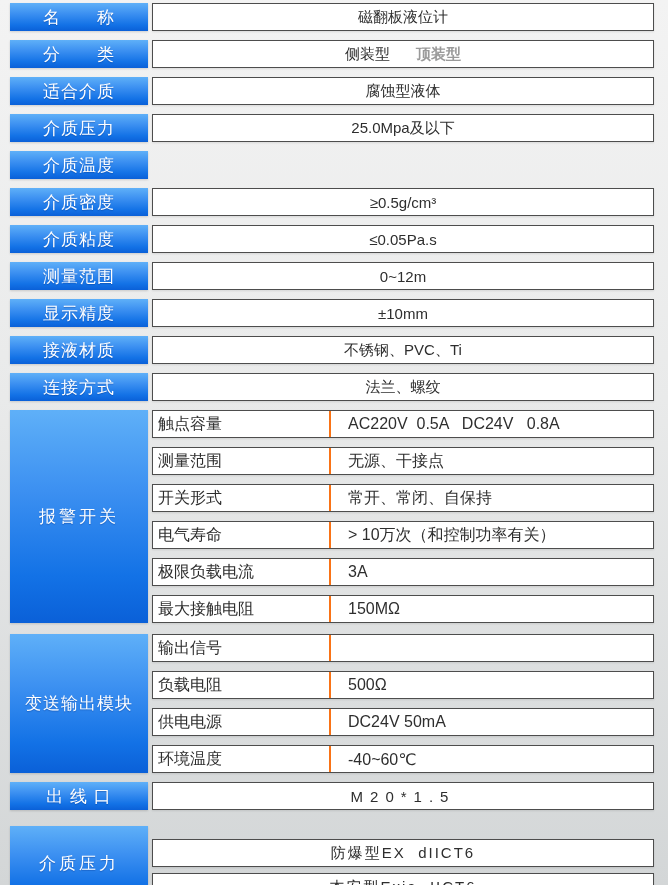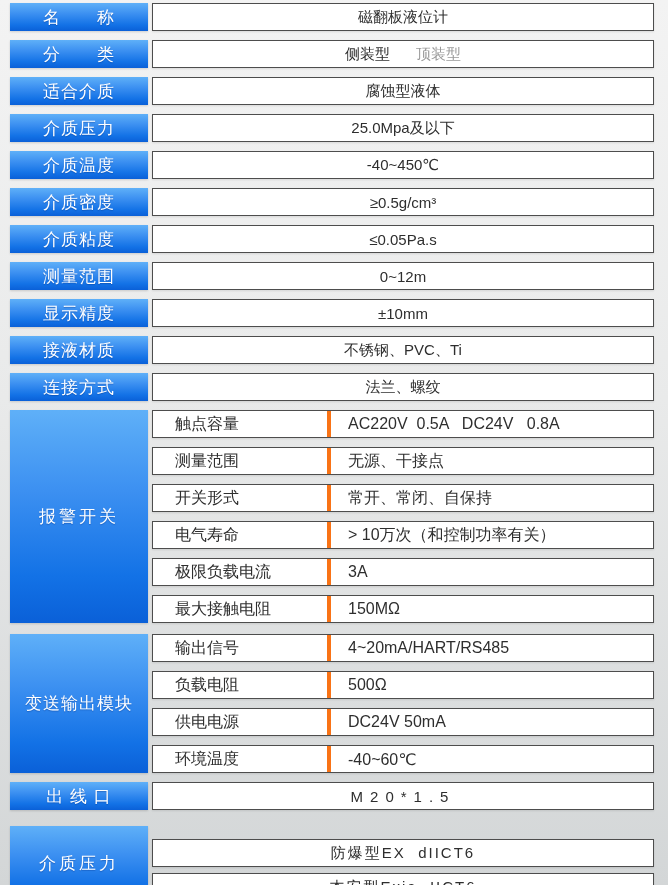--- a/index.html
+++ b/index.html
@@ -21,35 +21,35 @@
     font-size:17px; letter-spacing:1px;
     text-shadow:0 1px 1px rgba(0,40,120,.35);
     box-shadow:0 1px 2px rgba(0,0,0,.15);
   }
   .white-cell {
     flex:1; background:#fff; border:1px solid #4d4d4d;
     display:flex; align-items:center; justify-content:center;
     font-size:15px; color:#2e2e2e; white-space:pre;
     box-shadow:0 1px 2px rgba(0,0,0,.10);
   }
-  .muted { color:#9a9a9a; margin-left:26px; }
+  .muted { color:#9a9a9a; margin-left:26px;font-weight:bold; }
 
   
   .group { display:flex; gap:4px; }
   .group .blue-cell { letter-spacing:3px; }
   .group .blue-cell.tight { letter-spacing:1px; }
   .sub-rows { flex:1; display:flex; flex-direction:column; gap:9px; }
   .sub-row {
     height:28px; background:#fff; border:1px solid #4d4d4d;
     display:flex; align-items:stretch; font-size:16px; color:#2e2e2e;
     box-shadow:0 1px 2px rgba(0,0,0,.10);
   }
   .sub-label {
-    width:178px; flex:0 0 178px; border-right:4px solid #f97316;
-    display:flex; align-items:center; padding-left:22px;
+    width:178px; flex:0 0 178px; border-right:2px solid #f97316;
+    display:flex; align-items:center; padding-left:5px;
   }
   .sub-value { flex:1; display:flex; align-items:center; padding-left:17px; white-space:pre; }
 
   .mb11 { margin-bottom:11px; }
   .mb9  { margin-bottom:9px; }
   .mb8  { margin-bottom:16px; }
   .gap6 .sub-rows { gap:6px;margin-top:13px; }
   .ls-wide { letter-spacing:7px; }
   .ls-2 { letter-spacing:2px; }
 </style>
@@ -76,21 +76,20 @@
     <div class="white-cell">腐蚀型液体</div>
   </div>
 
   <div class="row">
     <div class="blue-cell">介质压力</div>
     <div class="white-cell">25.0Mpa及以下</div>
   </div>
 
   <div class="row">
     <div class="blue-cell">介质温度</div>
-    <div class="white-cell">-40~450℃</div>
   </div>
 
   <div class="row">
     <div class="blue-cell">介质密度</div>
     <div class="white-cell">≥0.5g/cm³</div>
   </div>
 
   <div class="row">
     <div class="blue-cell">介质粘度</div>
     <div class="white-cell">≤0.05Pa.s</div>
@@ -144,21 +143,20 @@
         <div class="sub-value">150MΩ</div>
       </div>
     </div>
   </div>
 
   <div class="group mb9">
     <div class="blue-cell tight">变送输出模块</div>
     <div class="sub-rows">
       <div class="sub-row">
         <div class="sub-label">输出信号</div>
-        <div class="sub-value">4~20mA/HART/RS485</div>
       </div>
       <div class="sub-row">
         <div class="sub-label">负载电阻</div>
         <div class="sub-value">500Ω</div>
       </div>
       <div class="sub-row">
         <div class="sub-label">供电电源</div>
         <div class="sub-value">DC24V 50mA</div>
       </div>
       <div class="sub-row">

